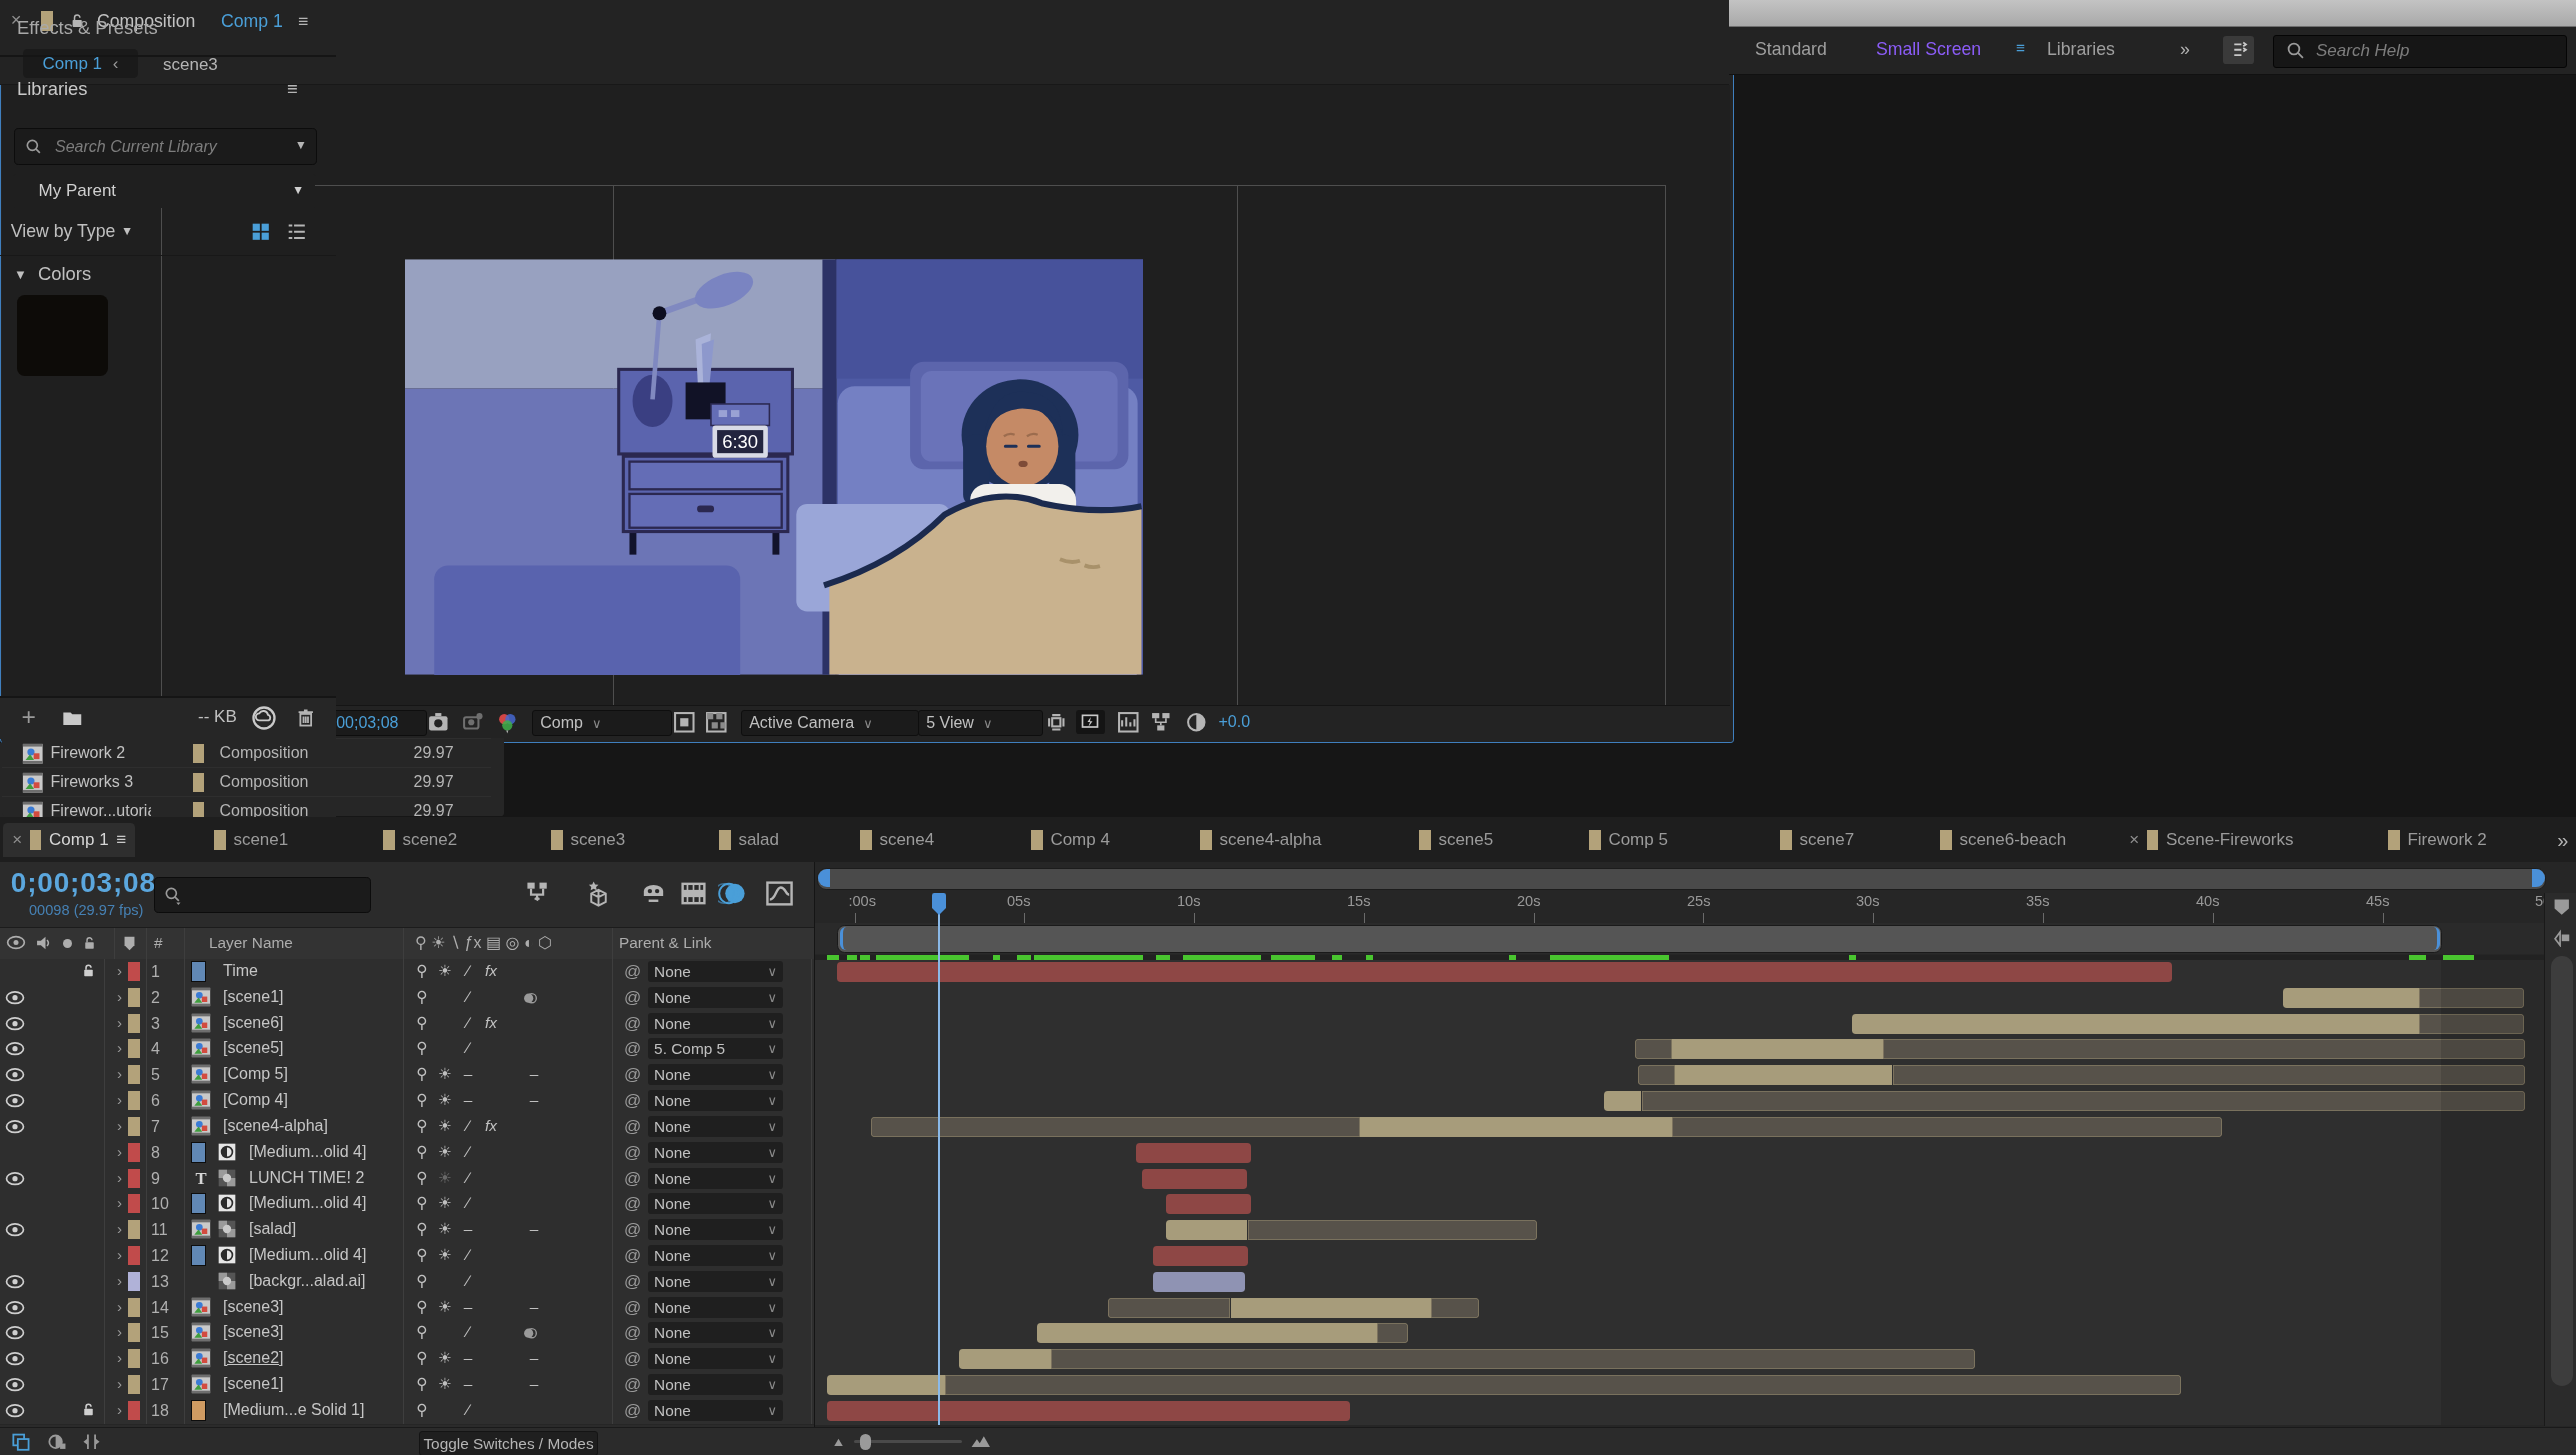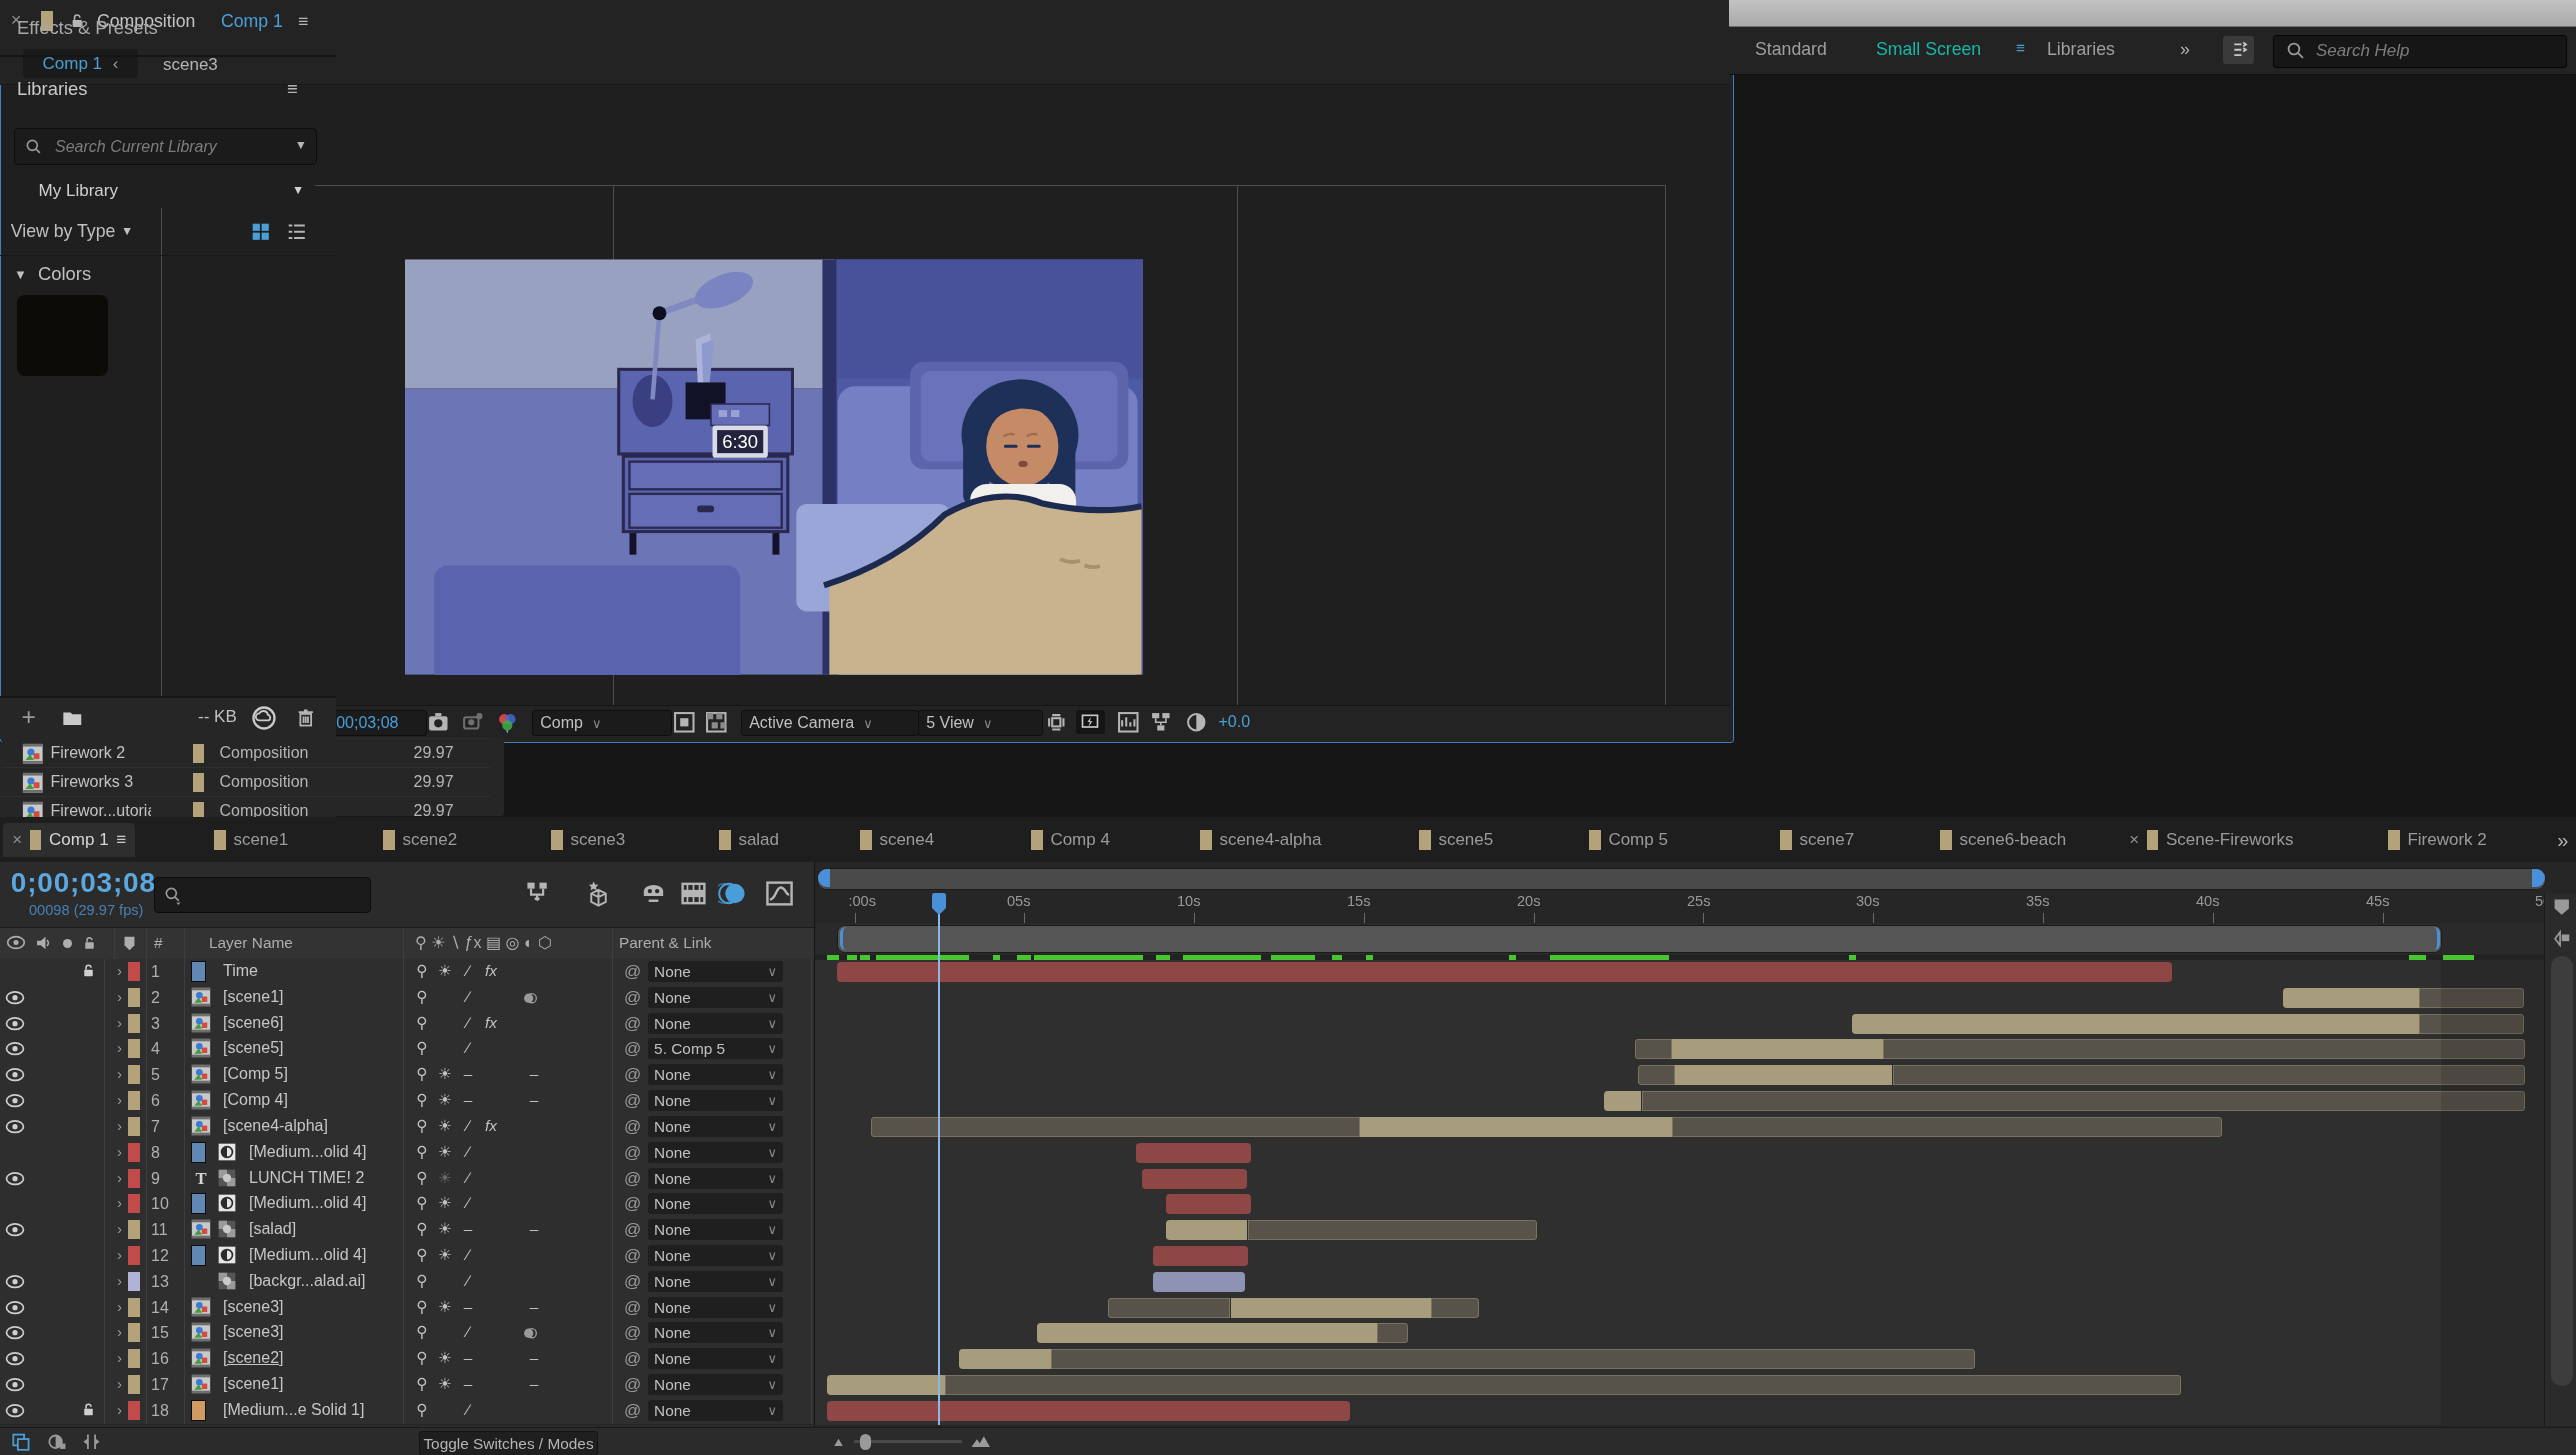--- a/index.html
+++ b/index.html
@@ -10,21 +10,21 @@
   
   #titlebar{position:absolute;left:0;top:0;width:2576px;height:26px;background:linear-gradient(#c3c3c3,#a9a9a9);border-bottom:0.8px solid #6e6e6e;}
   .light{position:absolute;top:6.1px;width:14px;height:14px;border-radius:50%;}
   #titletext{position:absolute;left:0;right:0;top:3.8px;text-align:center;font-size:17.7px;color:#252525;}
   
   #toolbar{position:absolute;left:0;top:27px;width:2576px;height:47px;background:#232323;border-bottom:1.5px solid #111;}
   .tool{position:absolute;top:6.1px;width:35px;height:35px;border-radius:3.1px;display:flex;align-items:center;justify-content:center;}
   .tool.active{background:#0f0f0f;}
   .tool svg{width:26px;height:26px;}
   .wslabel{position:absolute;top:12.3px;font-size:17.7px;color:#9f9f9f;cursor:default;}
-  .wslabel.active{color:#14b8a6;}
+  .wslabel.active{color:#8b5cf6;}
   #helpsearch{position:absolute;left:2273px;top:7.7px;width:292px;height:31px;background:#161616;border:0.8px solid #050505;border-radius:3.1px;}
   #helpsearch input{position:absolute;left:40px;top:3.1px;width:238px;height:23px;background:transparent;border:none;color:#9a9a9a;font-size:17px;font-family:"Liberation Sans",sans-serif;outline:none;}
   
   .panel{position:absolute;background:#262626;border-radius:3.1px;}
   .ptitle{font-size:18.4px;color:#c9c9c9;}
   
   #project{left:1.5px;top:75px;width:502px;height:741px;}
   .searchbox{position:absolute;background:#1b1b1b;border:0.8px solid #0c0c0c;border-radius:4.6px;}
   .colhead{font-size:15.4px;color:#a5a5a5;}
   .prow{position:absolute;left:0;width:489px;height:29px;}
@@ -758,21 +758,21 @@
         <svg viewBox="0 0 24 24">
             <circle cx="10" cy="10" r="6" fill="none" stroke="#9a9a9a" stroke-width="2"></circle>
             <path d="M14.5 14.5 L19 19" stroke="#9a9a9a" stroke-width="2"></path>
           </svg>
       </div>
       <input style="position: absolute; left: 38px; top: 5.4px; width: 223px; height: 23px; background: transparent; border: none; outline: none; color: rgb(154, 154, 154); font-size: 16px; font-family: &quot;Liberation Sans&quot;, sans-serif;" placeholder="Search Current Library">
       <span class="abs" style="right:9.2px;top:9.2px;color:#b5b5b5;font-size:12.3px;">▼</span>
     </div>
 
     <div class="abs" style="left:14px;top:174px;width:301px;height:34px;background:#1f1f1f;border-radius:1.5px;">
-      <span class="abs" style="left:24.6px;top:7px;font-size:17px;color:#d0d0d0;">My Library</span>
+      <span class="abs" style="left:24.6px;top:7px;font-size:17px;color:#d0d0d0;">My Parent</span>
       <span class="abs" style="right:10.8px;top:9.2px;color:#d0d0d0;font-size:12.3px;">▼</span>
     </div>
 
     <span class="abs" style="left:10.8px;top:221px;font-size:17.7px;color:#c0c0c0;">View by Type</span>
     <span class="abs" style="left:121px;top:224px;color:#c0c0c0;font-size:12.3px;">▼</span>
     <div class="abs ico" style="left:250px;top:221px;width:21.5px;height:21.5px;">
       <svg viewBox="0 0 24 24">
           <rect x="3" y="3" width="8" height="8" fill="#4a9fd8"></rect>
           <rect x="13" y="3" width="8" height="8" fill="#4a9fd8"></rect>
           <rect x="3" y="13" width="8" height="8" fill="#4a9fd8"></rect>

